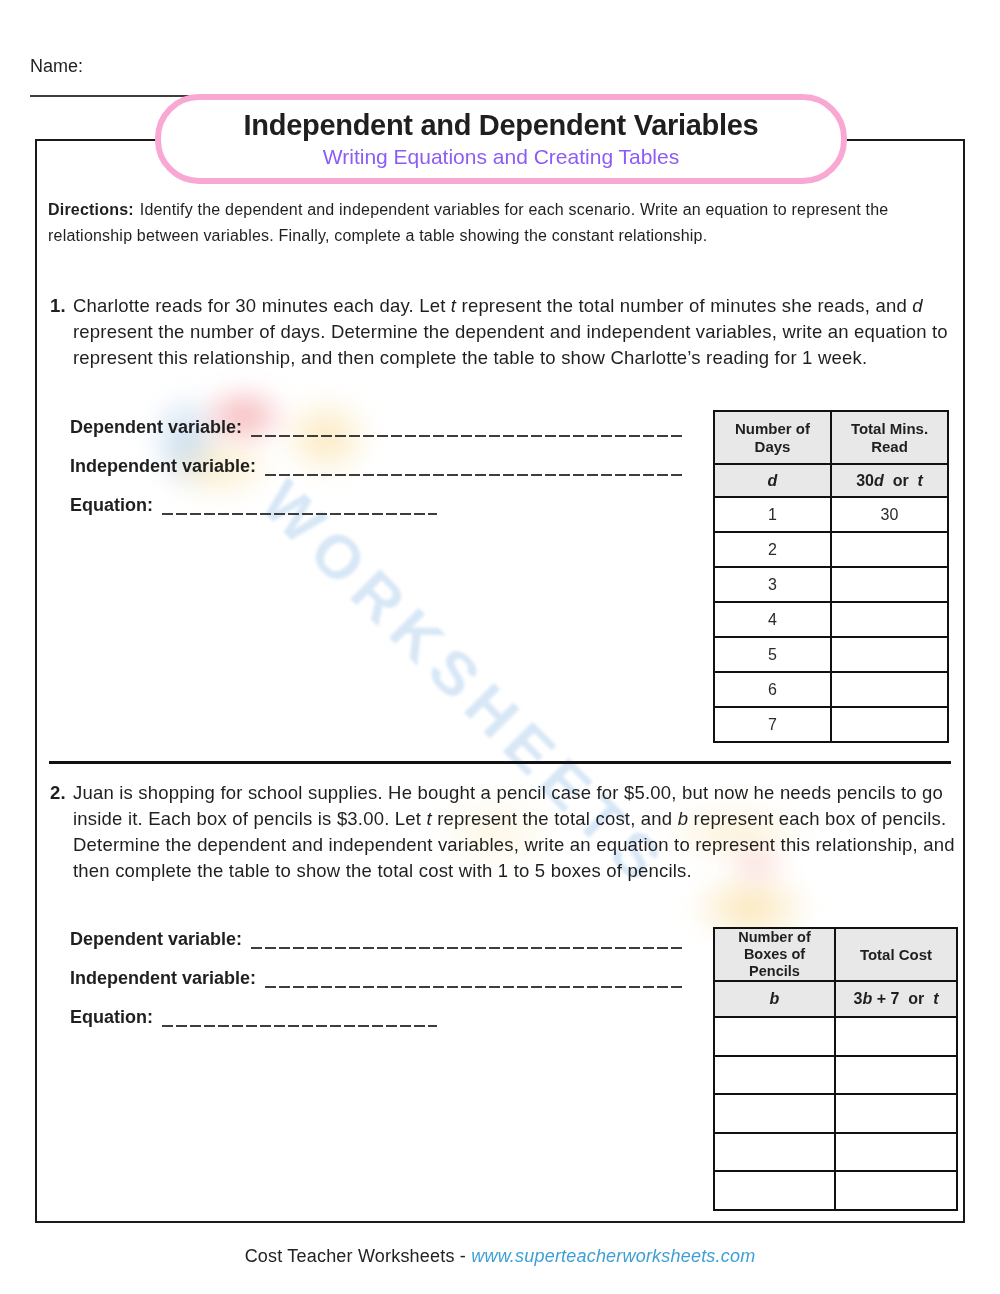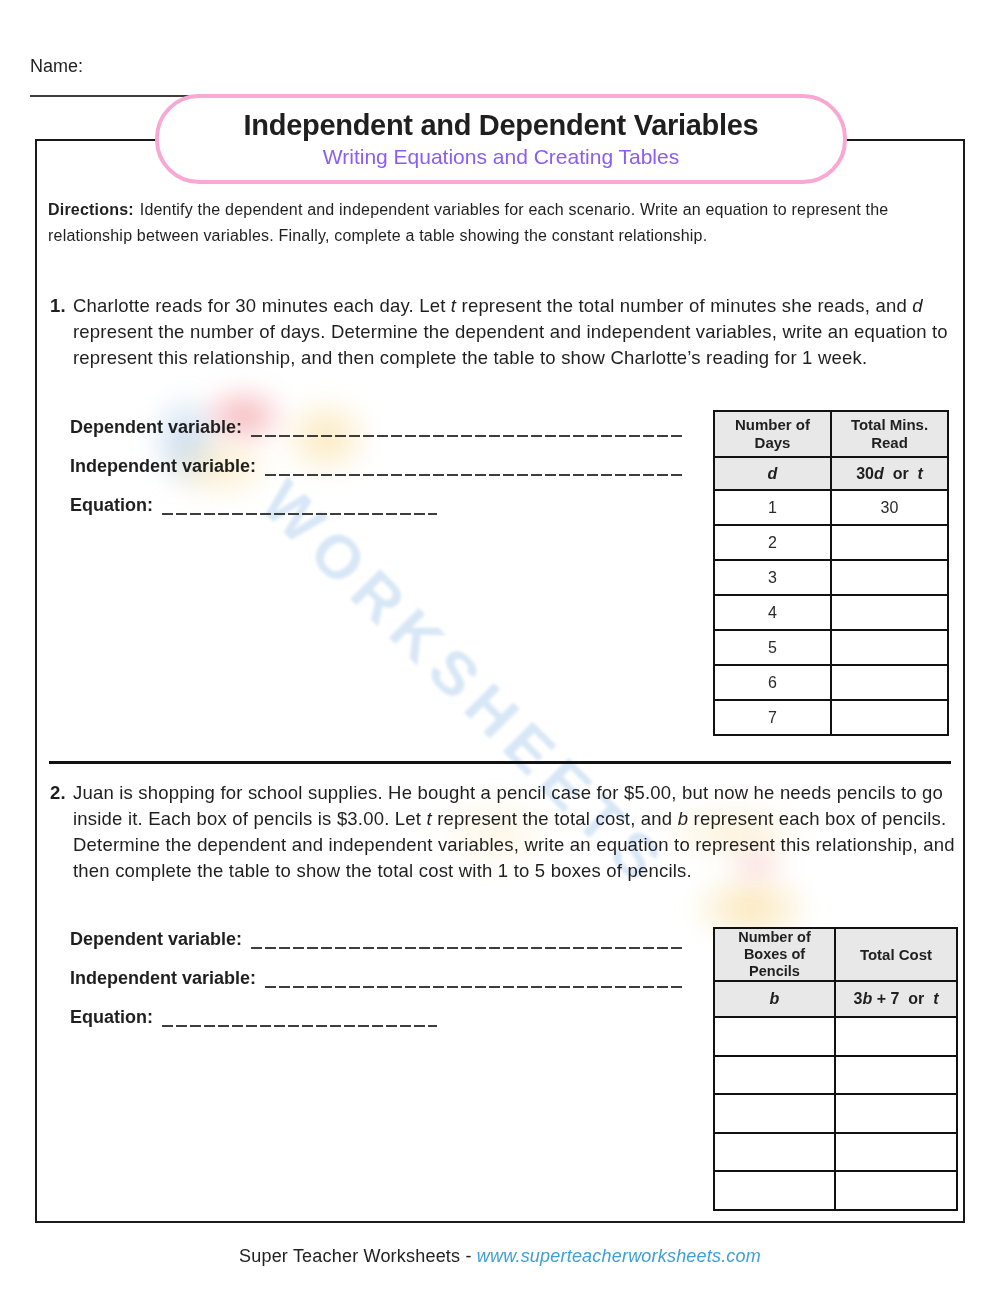--- a/index.html
+++ b/index.html
@@ -35,21 +35,21 @@
   .name-label { margin-right:8px; }
   .name-line { display:inline-block; width:482px; height:20px; border-bottom:2px solid #3d3d3d; }
 
   .main-border {
     left:35px; top:139px; width:930px; height:1084px;
     border:2.5px solid #1a1a1a; z-index:1; background:transparent;
   }
 
   .title-bubble {
     left:155px; top:94px; width:692px; height:90px; z-index:3;
-    background:#ffffff; border:4px solid #f9a8d4; border-radius:44px;
+    background:#ffffff; border:6px solid #f9a8d4; border-radius:44px;
     display:flex; flex-direction:column; align-items:center; justify-content:center;
   }
   .title    { font-size:29px; font-weight:bold; letter-spacing:-0.3px; }
   .subtitle { font-size:21px; margin-top:3px; color:#8b5cf6; }
 
   
   .directions { left:48px; top:197px; width:906px; z-index:2; font-size:16px; line-height:26px; letter-spacing:0.2px; }
   .bold { font-weight:bold; }
   .directions .bold { margin-right:6px; }
 
@@ -81,21 +81,21 @@
   .wtable { position:absolute; z-index:2; border-collapse:collapse; background:#fff; }
   .wtable td, .wtable th { border:2.4px solid #111; text-align:center; vertical-align:middle; padding:0 3px; }
   .wtable .hdr { background:#e8e8e8; font-weight:bold; font-size:15px; line-height:18px; }
   .t2 .hdr-c1  { font-size:14.5px; line-height:17px; }
   .wtable .vr  { background:#e8e8e8; font-weight:bold; font-size:16px; white-space:pre; }
   .wtable .vletter { font-style:italic; }
   .wtable td.cell { font-size:16px; color:#2a2a2a; background:#fff; }
 
   .t1 { left:713px; top:410px; }
   .t1 th { width:117px; }
-  .t1 tr.hrow  { height:46px; }
+  .t1 tr.hrow  { height:53px; }
   .t1 tr.vrow  { height:33px; }
   .t1 tr.drow  { height:35px; }
 
   .t2 { left:713px; top:927px; }
   .t2 th.hdr-c1 { width:121px; }
   .t2 th.hdr-c2 { width:122px; }
   .t2 tr.hrow  { height:46px; }
   .t2 tr.vrow  { height:36px; }
   .t2 tr.drow  { height:38.5px; }
 
@@ -238,14 +238,14 @@
     <td class="cell"></td>
   </tr>
   <tr class="drow">
     <td class="cell"></td>
     <td class="cell"></td>
   </tr>
 </tbody>
   </table>
 
 <div class="abs footer">
-  <span>Super Teacher Worksheets - </span><a href="#" class="footer-url">www.superteacherworksheets.com</a>
+  <span>Cost Teacher Worksheets - </span><a href="#" class="footer-url">www.superteacherworksheets.com</a>
 </div>
 
 </body></html>

